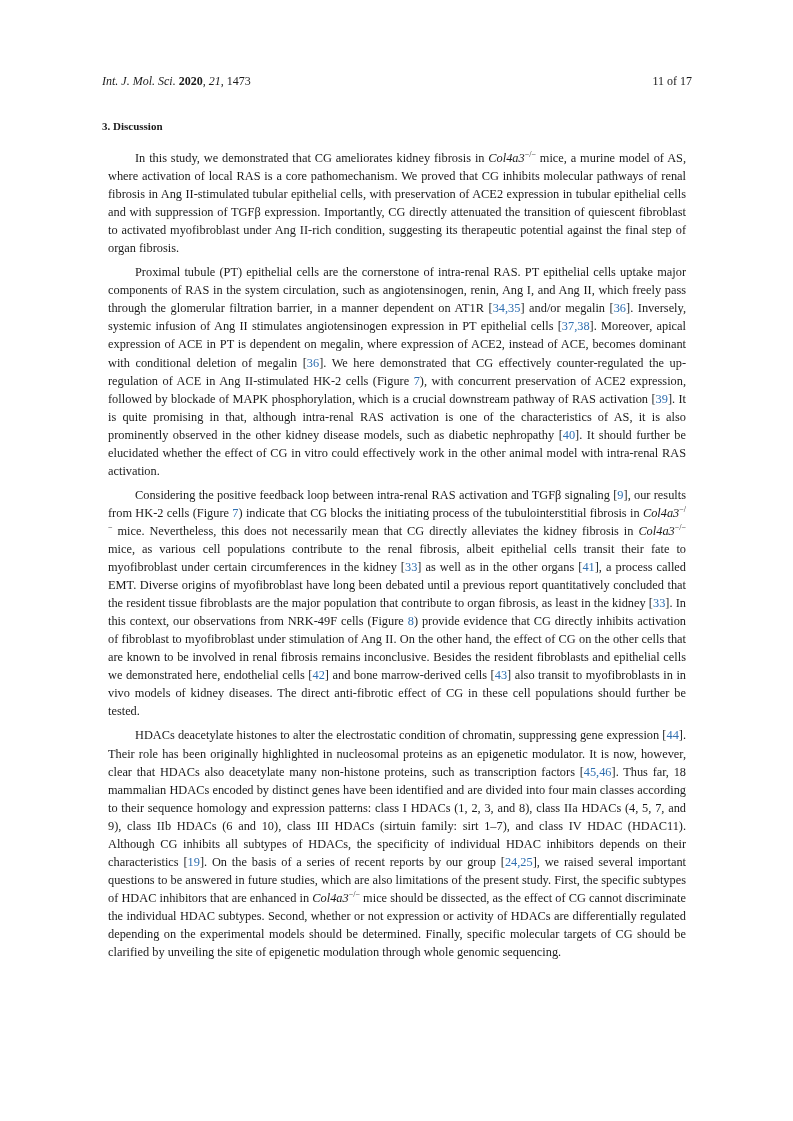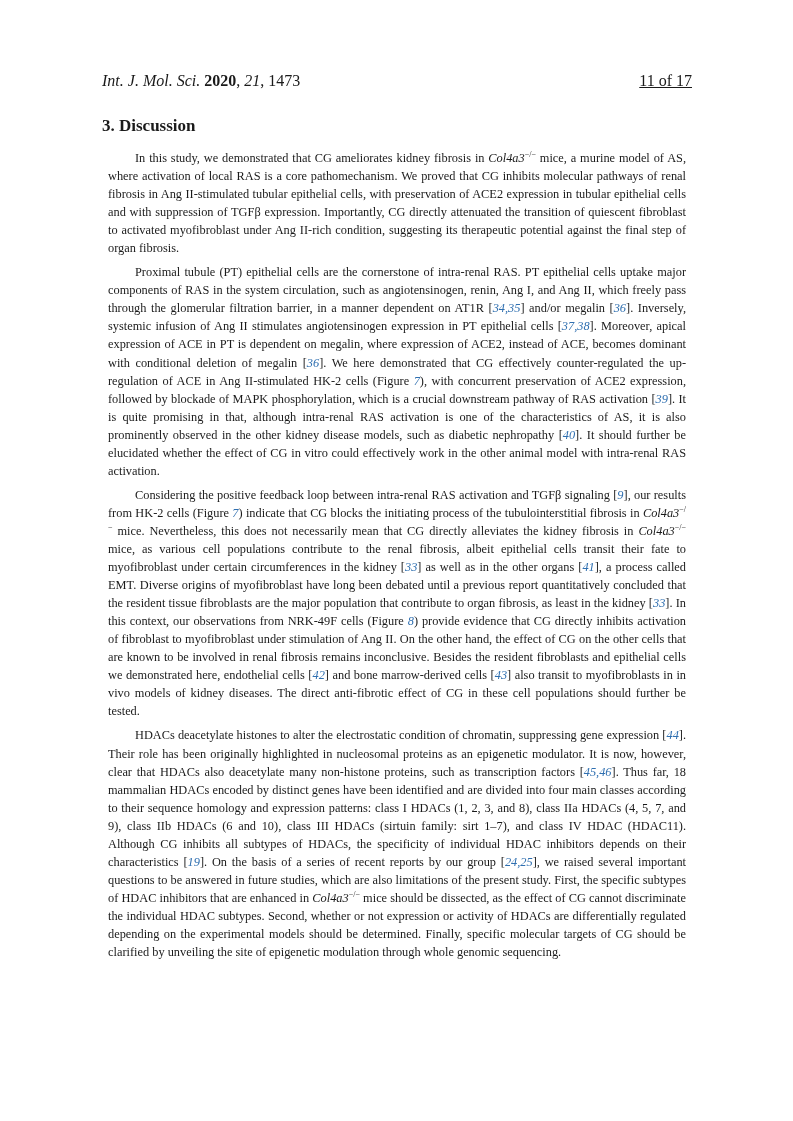--- a/index.html
+++ b/index.html
@@ -1,29 +1,29 @@
 <!DOCTYPE html>
 <html><head>
 <meta charset="utf-8">
 <style>
   html, body { margin: 0; padding: 0; background: #ffffff; }
   body { width: 793px; height: 1121px; position: relative; overflow: hidden;
          font-family: "Liberation Serif", "DejaVu Serif", serif; color: #1a1a1a; }
   .header { position: absolute; top: 74px; left: 102px; width: 590px; height: 14px;
-            font-size: 16px; line-height: 14px; }
+            font-size: 12px; line-height: 14px; }
   .header .journal { position: absolute; left: 0; top: 0; }
   .header .journal i { font-style: italic; }
   .header .journal b { font-weight: bold; }
-  .header .pagenum { position: absolute; right: 0; top: 0; text-decoration: underline; }
-  .section-title { position: absolute; top: 117px; left: 102px; font-size: 17px;
+  .header .pagenum { position: absolute; right: 0; top: 0; }
+  .section-title { position: absolute; top: 117px; left: 102px; font-size: 11px;
                    font-weight: bold; line-height: 18px; margin: 0; }
   .body-text { position: absolute; top: 143px; left: 102px; width: 590px;
                font-size: 12.35px; line-height: 18.05px; text-align: justify; }
   .body-text p { margin: 6px; text-indent: 27px; hyphens: none; }
-  .ref { color: #2f6fb0; font-style: italic; }
+  .ref { color: #2f6fb0; }
   .it { font-style: italic; }
   sup { font-size: 8px; line-height: 0; vertical-align: 5px; }
 </style>
 </head>
 <body>
 
 <div class="header">
   <span class="journal"><i>Int. J. Mol. Sci.</i> <b>2020</b>, <i>21</i>, <span>1473</span></span>
   <span class="pagenum">11 of 17</span>
 </div>

